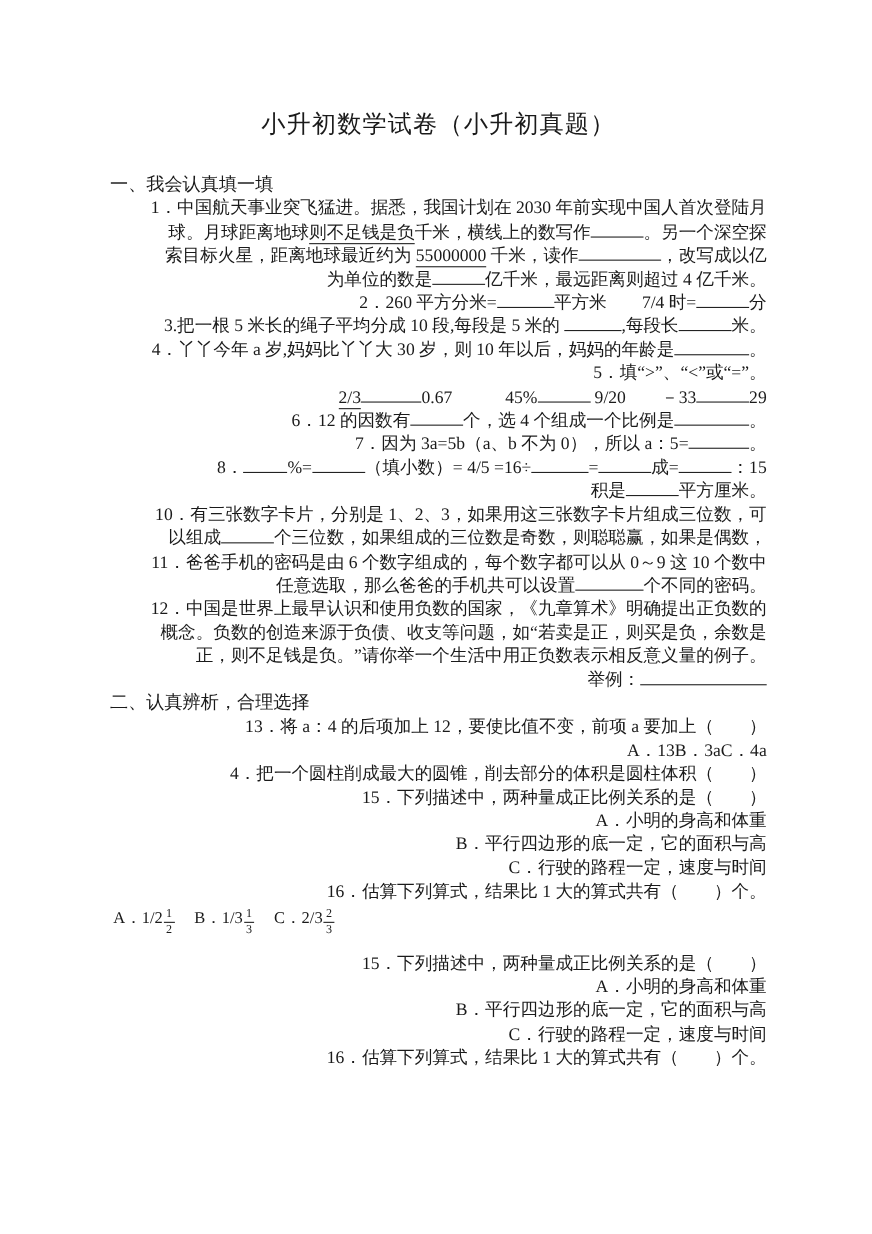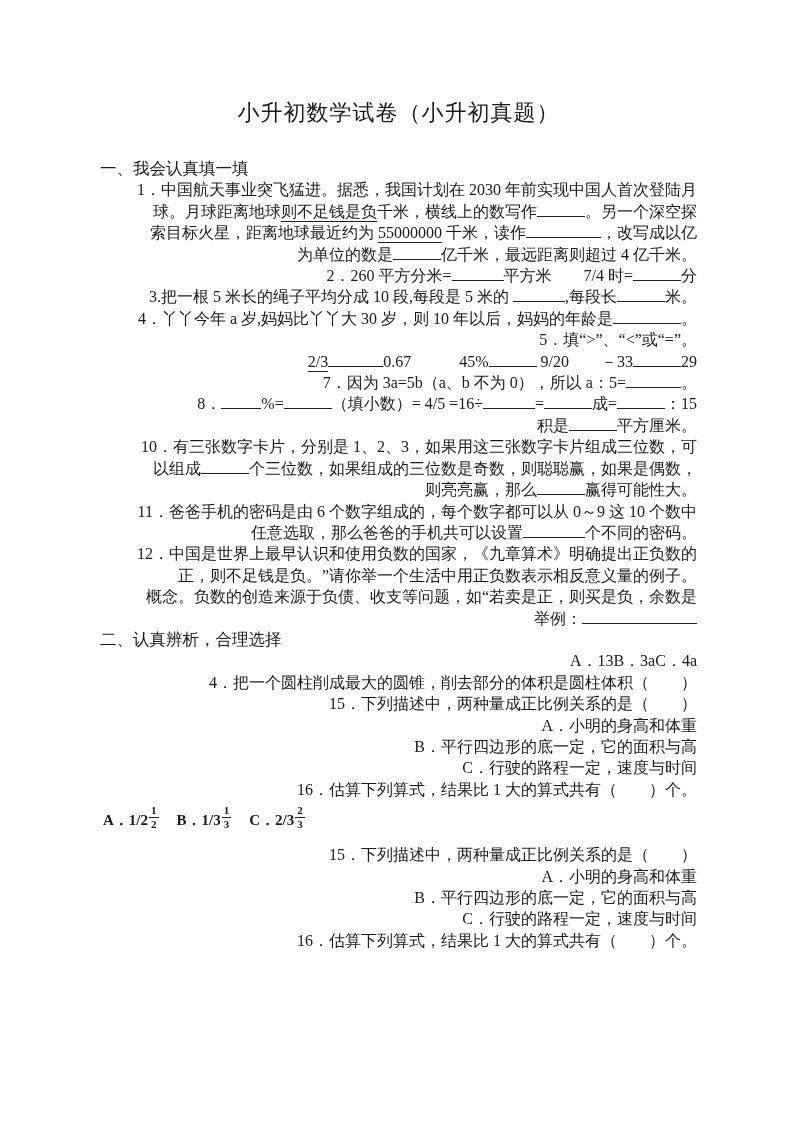--- a/index.html
+++ b/index.html
@@ -16,21 +16,21 @@
   .sec-heading{
     margin-top:31px;font-size:16.5px;font-weight:400;line-height:21.4px;
     font-family:"Liberation Sans","DejaVu Sans",sans-serif;
   }
   .line{font-size:16px;line-height:21.4px;min-height:21.4px;white-space:pre-wrap;text-align:right;}
   .blank{display:inline-block;border-bottom:1px solid #222;height:14px;vertical-align:baseline;}
   .w40{width:40px}.w48{width:48px}.w52{width:52px}.w55{width:55px}
   .w62{width:62px}.w68{width:68px}.w75{width:75px}.w115{width:115px}
   .u{border-bottom:1px solid #222;padding-bottom:1px;}
   .frac-line{height:34px;font-size:15px;display:flex;align-items:center;padding-left:3px;}
-  .fracgroup{display:inline-flex;align-items:flex-end;margin-right:18px;font-weight:bold;}
+  .fracgroup{display:inline-flex;align-items:flex-start;margin-right:18px;}
   .frac{display:inline-block;text-align:center;font-size:11px;line-height:1.15;margin-left:1px;vertical-align:middle;}
   .frac .fn{display:block;border-bottom:1px solid #222;padding:0 2px;}
   .frac .fd{display:block;padding:0 2px;}
   .spacer{height:10px;}
 </style>
 </head>
 <body>
 
 <div class="content">
 
@@ -45,41 +45,42 @@
 
   <div class="line"><span>2．260 平方分米=</span><span class="blank w52"></span><span>平方米　　7/4 时=</span><span class="blank w48"></span><span>分</span></div>
 
   <div class="line"><span>3.把一根 5 米长的绳子平均分成 10 段,每段是 5 米的 </span><span class="blank w52"></span><span>,每段长</span><span class="blank w48"></span><span>米。</span></div>
 
   <div class="line"><span>4．丫丫今年 a 岁,妈妈比丫丫大 30 岁，则 10 年以后，妈妈的年龄是</span><span class="blank w68"></span><span>。</span></div>
 
   <div class="line"><span>5．填“&gt;”、“&lt;”或“=”。</span></div>
   <div class="line"><span class="u">2/3</span><span class="blank w55"></span><span>0.67　　　45%</span><span class="blank w48"></span><span> 9/20　　－33</span><span class="blank w48"></span><span>29</span></div>
 
+  <div class="line"><span>6．12 的因数有</span><span class="blank w48"></span><span>个，选 4 个组成一个比例是</span><span class="blank w68"></span><span>。</span></div>
 
   <div class="line"><span>7．因为 3a=5b（a、b 不为 0），所以 a：5=</span><span class="blank w55"></span><span>。</span></div>
 
   <div class="line"><span>8．</span><span class="blank w40"></span><span>%=</span><span class="blank w48"></span><span>（填小数）= 4/5 =16÷</span><span class="blank w52"></span><span>=</span><span class="blank w48"></span><span>成=</span><span class="blank w48"></span><span>：15</span></div>
 
   <div class="line"><span>积是</span><span class="blank w48"></span><span>平方厘米。</span></div>
 
   <div class="line"><span>10．有三张数字卡片，分别是 1、2、3，如果用这三张数字卡片组成三位数，可</span></div>
   <div class="line"><span>以组成</span><span class="blank w48"></span><span>个三位数，如果组成的三位数是奇数，则聪聪赢，如果是偶数，</span></div>
-  <div class="line"><span>则亮亮赢，那么</span><span class="blank w48"></span><span>赢得可能性大。</span></div>
 
   <div class="line"><span>11．爸爸手机的密码是由 6 个数字组成的，每个数字都可以从 0～9 这 10 个数中</span></div>
   <div class="line"><span>任意选取，那么爸爸的手机共可以设置</span><span class="blank w62"></span><span>个不同的密码。</span></div>
 
   <div class="line"><span>12．中国是世界上最早认识和使用负数的国家，《九章算术》明确提出正负数的</span></div>
+  <div class="line"><span>概念。负数的创造来源于负债、收支等问题，如“若卖是正，则买是负，余数是</span></div>
   <div class="line"><span>正，则不足钱是负。”请你举一个生活中用正负数表示相反意义量的例子。</span></div>
-  <div class="line"><span>概念。负数的创造来源于负债、收支等问题，如“若卖是正，则买是负，余数是</span></div>
   <div class="line"><span>举例：</span><span class="blank w115"></span></div>
 
   <div class="sec-heading" style="margin-top:0;">二、认真辨析，合理选择</div>
 
+  <div class="line"><span>13．将 a：4 的后项加上 12，要使比值不变，前项 a 要加上（　　）</span></div>
   <div class="line"><span>A．13B．3aC．4a</span></div>
 
   <div class="line"><span>4．把一个圆柱削成最大的圆锥，削去部分的体积是圆柱体积（　　）</span></div>
 
   <div class="line"><span>15．下列描述中，两种量成正比例关系的是（　　）</span></div>
   <div class="line"><span>A．小明的身高和体重</span></div>
   <div class="line"><span>B．平行四边形的底一定，它的面积与高</span></div>
   <div class="line"><span>C．行驶的路程一定，速度与时间</span></div>
 
   <div class="line"><span>16．估算下列算式，结果比 1 大的算式共有（　　）个。</span></div>

